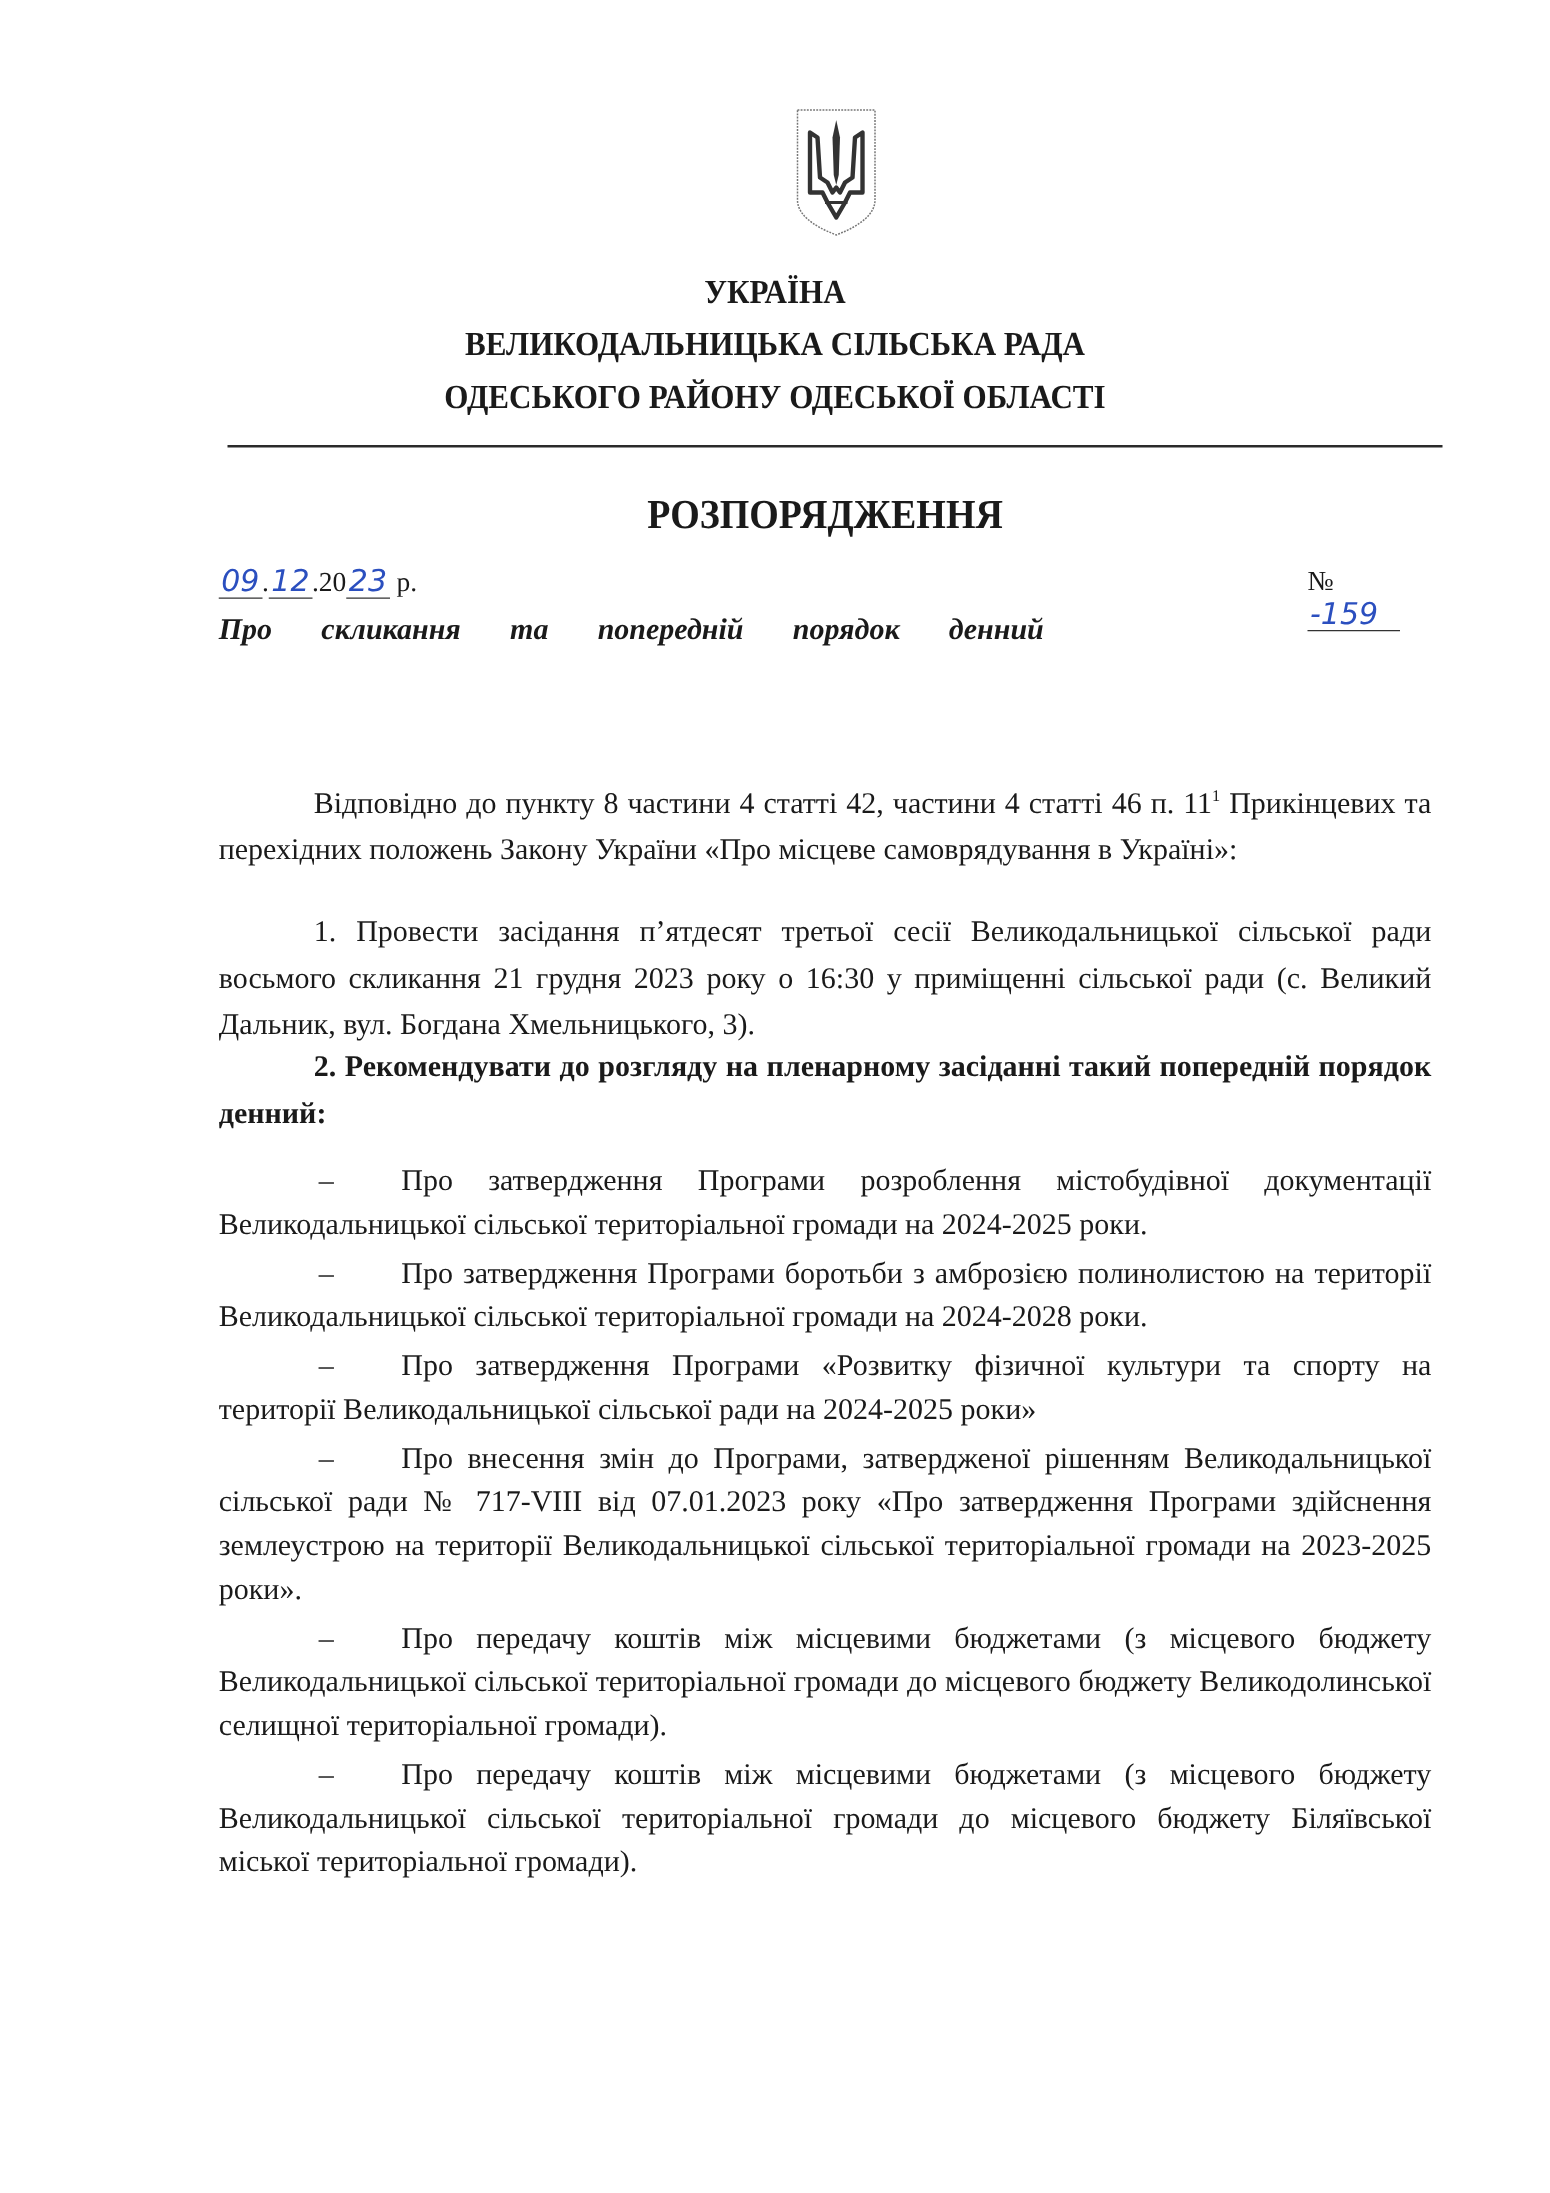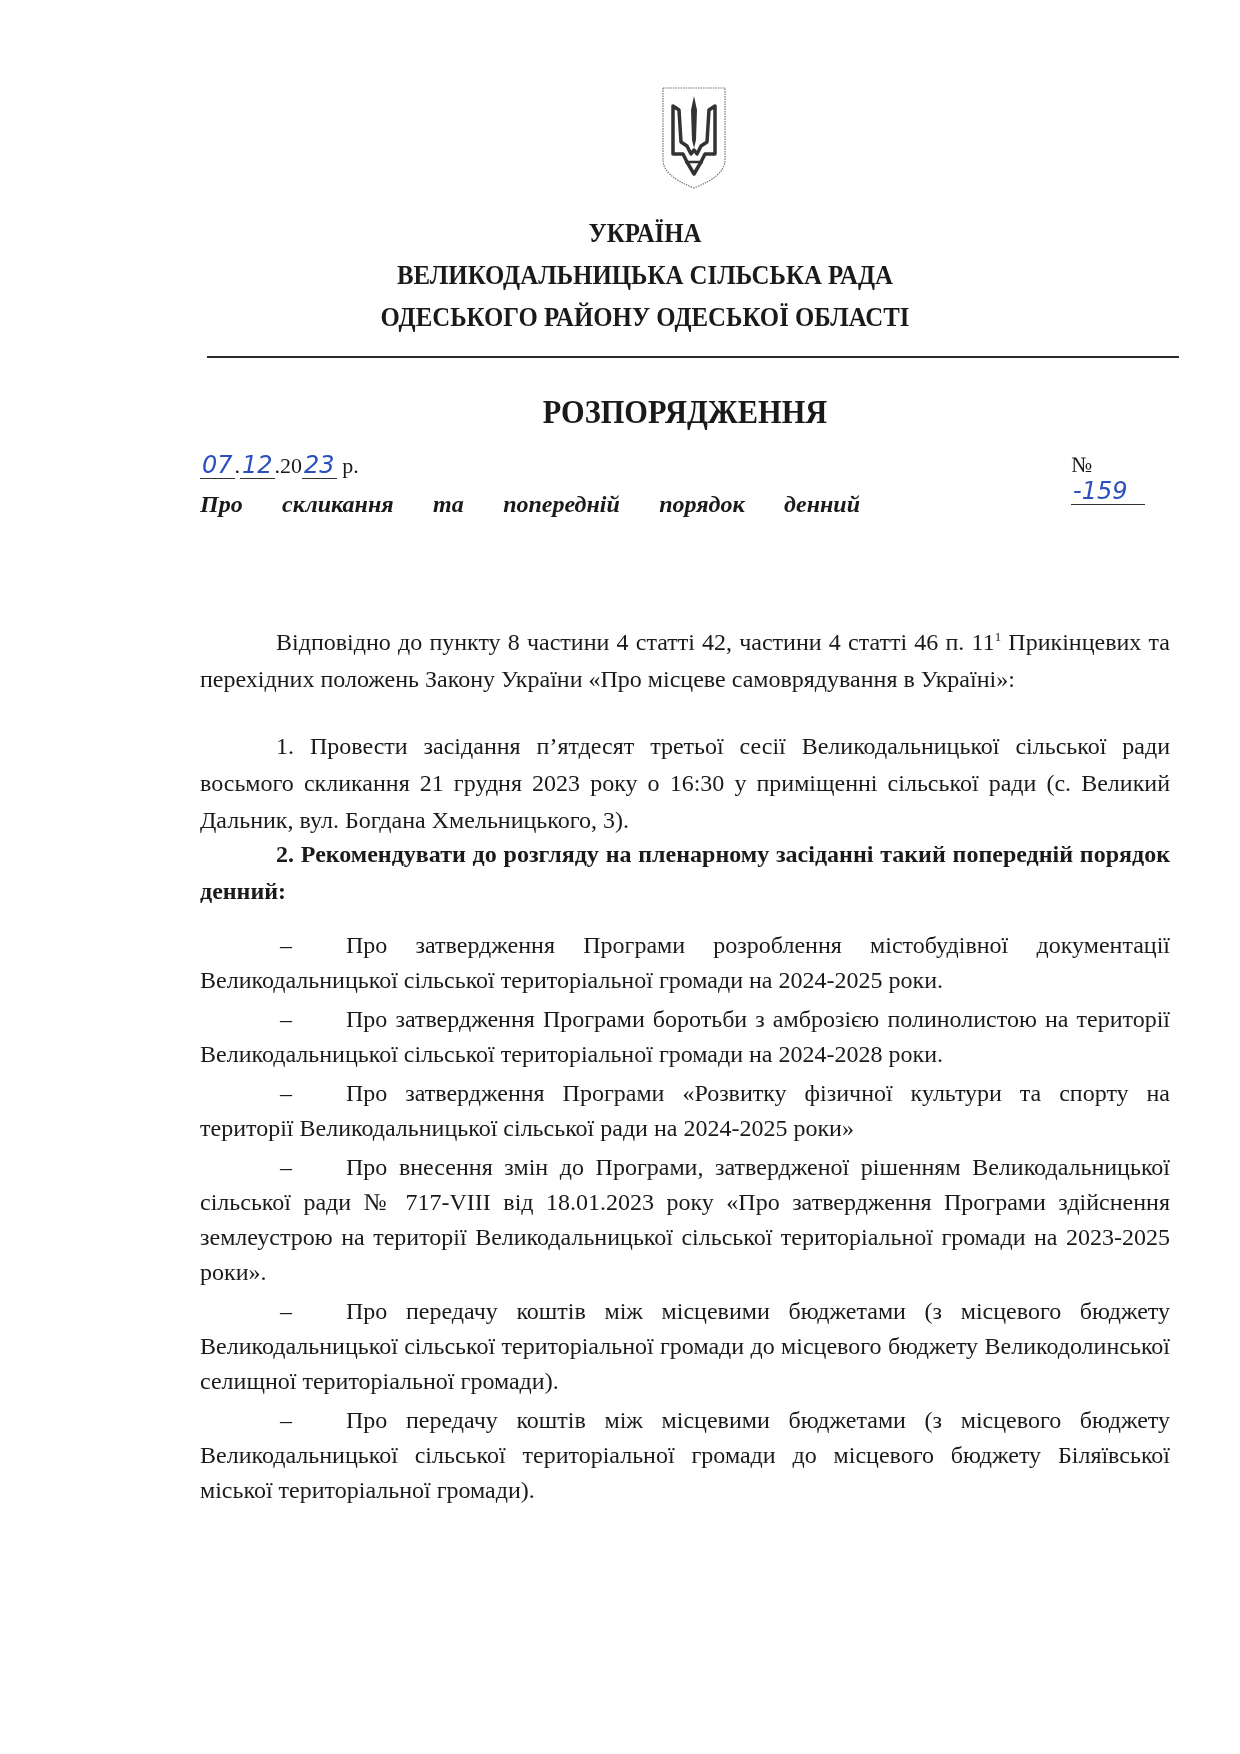--- a/index.html
+++ b/index.html
@@ -1,18 +1,18 @@
 <!DOCTYPE html>
 <html><head>
 <meta charset="utf-8">
 <style>
   html, body { margin: 0; padding: 0; background: #ffffff; }
   body { width: 1240px; height: 1754px; position: relative; overflow: hidden;
          font-family: "Liberation Serif", "DejaVu Serif", serif; color: #1a1a1a; }
-  .page { position: absolute; left: 0; top: 0; width: 1116px; height: 1754px; margin-left: 25px; }
+  .page { position: absolute; left: 0; top: 0; width: 1116px; height: 1754px; }
 
   .emblem { position: absolute; left: 634px; top: 84px; width: 70px; height: 106px; }
 
   .header { position: absolute; left: 160px; width: 920px; text-align: center;
             font-weight: bold; font-size: 27px; letter-spacing: 0px; transform: scaleX(0.92); }
   .h1 { top: 218px; }
   .h2 { top: 260px; }
   .h3 { top: 302px; }
 
   .rule { position: absolute; left: 182px; top: 356px; width: 972px; height: 2px; background: #2a2a2a; }
@@ -58,21 +58,21 @@
 
   <div class="header h1">УКРАЇНА</div>
   <div class="header h2">ВЕЛИКОДАЛЬНИЦЬКА СІЛЬСЬКА РАДА</div>
   <div class="header h3">ОДЕСЬКОГО РАЙОНУ ОДЕСЬКОЇ ОБЛАСТІ</div>
 
   <div class="rule"></div>
 
   <div class="doc-title">РОЗПОРЯДЖЕННЯ</div>
 
   <div class="date-line">
-    <span class="hand">07</span>.<span class="hand">12</span>.<span>20</span><span class="hand">23</span>&nbsp;<span>р.</span>
+    <span class="hand">09</span>.<span class="hand">12</span>.<span>20</span><span class="hand">23</span>&nbsp;<span>р.</span>
   </div>
 
   <div class="num-line">
     <span>№</span>
     <span class="hand">-159</span>
   </div>
 
   <div class="subject">
     <span class="subject-line">Про скликання та попередній порядок денний</span>
   </div>
@@ -86,18 +86,18 @@
   </div>
 
   <div class="body p2">
     <p class="para">2. Рекомендувати до розгляду на пленарному засіданні такий попередній порядок денний:</p>
   </div>
 
   <div class="agenda">
     <p class="agenda-item" style="margin-bottom:4px"><span class="dash">–</span><span>Про затвердження Програми розроблення містобудівної документації Великодальницької сільської територіальної громади на 2024-2025 роки.</span></p>
     <p class="agenda-item" style="margin-bottom:4px"><span class="dash">–</span><span>Про затвердження Програми боротьби з амброзією полинолистою на території Великодальницької сільської територіальної громади на 2024-2028 роки.</span></p>
     <p class="agenda-item" style="margin-bottom:4px"><span class="dash">–</span><span>Про затвердження Програми «Розвитку фізичної культури та спорту на території Великодальницької сільської ради на 2024-2025 роки»</span></p>
-    <p class="agenda-item" style="margin-bottom:4px"><span class="dash">–</span><span>Про внесення змін до Програми, затвердженої рішенням Великодальницької сільської ради № 717-VIII від 18.01.2023 року «Про затвердження Програми здійснення землеустрою на території Великодальницької сільської територіальної громади на 2023-2025 роки».</span></p>
+    <p class="agenda-item" style="margin-bottom:4px"><span class="dash">–</span><span>Про внесення змін до Програми, затвердженої рішенням Великодальницької сільської ради № 717-VIII від 07.01.2023 року «Про затвердження Програми здійснення землеустрою на території Великодальницької сільської територіальної громади на 2023-2025 роки».</span></p>
     <p class="agenda-item" style="margin-bottom:4px"><span class="dash">–</span><span>Про передачу коштів між місцевими бюджетами (з місцевого бюджету Великодальницької сільської територіальної громади до місцевого бюджету Великодолинської селищної територіальної громади).</span></p>
     <p class="agenda-item"><span class="dash">–</span><span>Про передачу коштів між місцевими бюджетами (з місцевого бюджету Великодальницької сільської територіальної громади до місцевого бюджету Біляївської міської територіальної громади).</span></p>
   </div>
 
 </div>
 
 </body></html>

